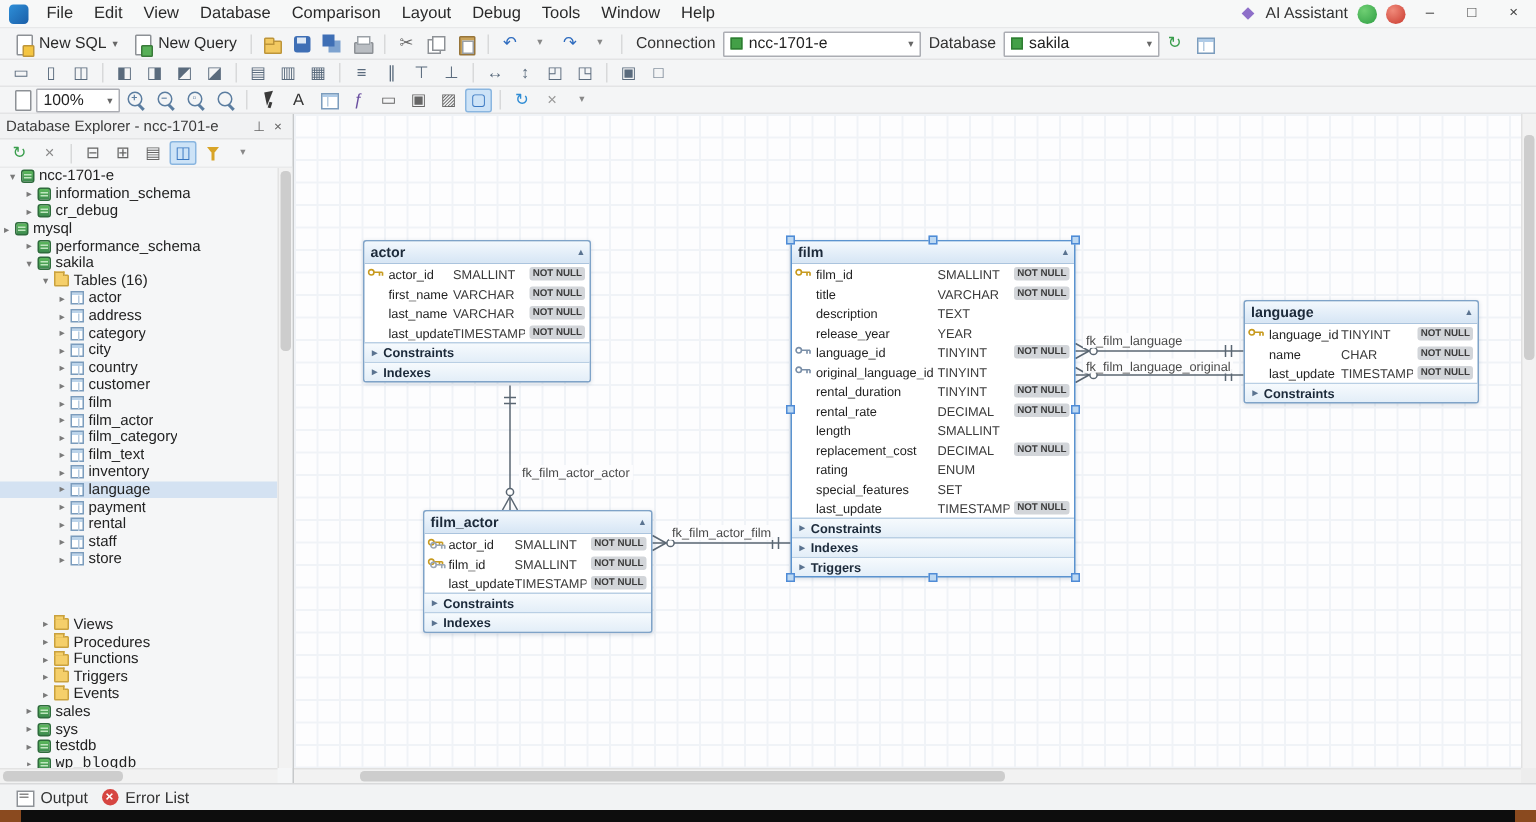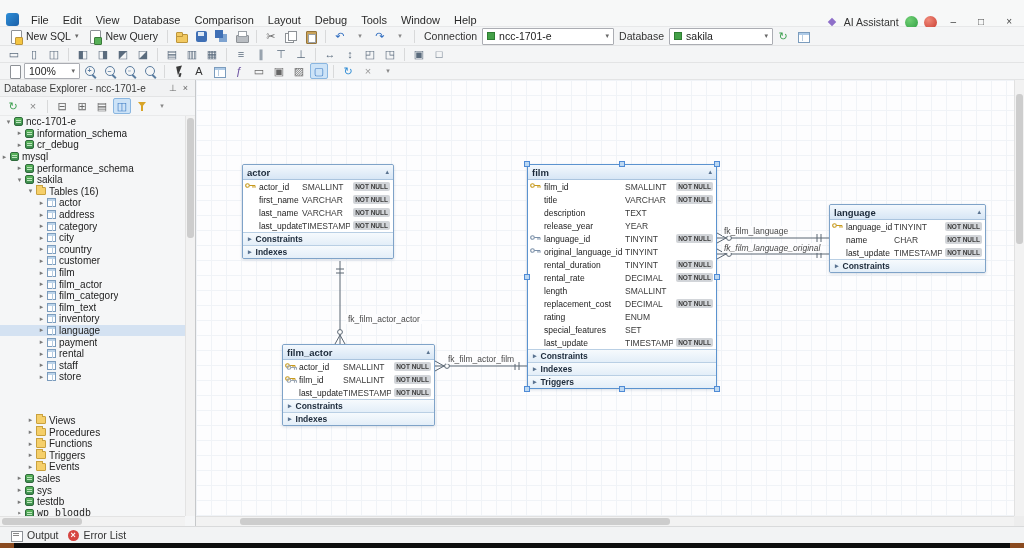--- a/index.html
+++ b/index.html
@@ -1,21 +1,21 @@
 <!DOCTYPE html>
 <html><head>
 <meta charset="utf-8">
 <style>
   *{margin:0;padding:0;box-sizing:border-box;user-select:none}
   html,body{width:1024px;height:548px;overflow:hidden}
   body{font-family:"Liberation Sans",sans-serif;font-size:11px;color:#222;background:#f0f0f0}
   #app{width:1024px;height:548px;display:flex;flex-direction:column;background:#f5f6f7}
 
   
-  #menubar{height:19px;background:#f7f8f8;display:flex;align-items:flex-start;padding:13px 4px;border-bottom:1px solid #e7e8e9}
+  #menubar{height:19px;background:#f7f8f8;display:flex;align-items:center;padding:0 4px;border-bottom:1px solid #e7e8e9}
   .app-logo{width:13px;height:13px;border-radius:3px;background:linear-gradient(135deg,#2e8fd8,#1b5fa8);margin:0 5px 0 2px;flex:none}
   .menu-item{padding:1px 7px;font-size:11px;color:#2a2a2a;border-radius:2px}
   .mb-right{margin-left:auto;display:flex;align-items:center;gap:6px}
   .ic-ai{width:11px;height:11px;position:relative;display:inline-block}
   .ic-ai::before{content:'';position:absolute;left:2px;top:2px;width:6px;height:6px;background:#8e6fc9;transform:rotate(45deg)}
   .ai-label{font-size:10.5px;color:#333}
   .circ{width:13px;height:13px;border-radius:50%;display:inline-block}
   .circ.green{background:radial-gradient(circle at 35% 30%,#6fcf73,#2f9e43)}
   .circ.red{background:radial-gradient(circle at 35% 30%,#f08a7a,#c93a2e)}
   .winbtn{font-size:10px;color:#444;padding:0 8px;line-height:18px}
@@ -617,21 +617,21 @@
                   <circle cx="533.0" cy="174.0" r="2.4" fill="#fff"></circle>
                   <line x1="625.0" y1="170.0" x2="625.0" y2="178.0"></line>
                   <line x1="621.0" y1="170.0" x2="621.0" y2="178.0"></line>
                 </g>
               </g>
             </svg></div>
         <div id="labels-layer">
             <div class="rel-label" style="left: 150px; top: 234px;">fk_film_actor_actor</div>
             <div class="rel-label" style="left: 250px; top: 274px;">fk_film_actor_film</div>
             <div class="rel-label" style="left: 526px; top: 146px;">fk_film_language</div>
-            <div class="rel-label" style="left: 526px; top: 163px; font-style: italic;">fk_film_language_original</div>
+            <div class="rel-label" style="left: 526px; top: 163px;">fk_film_language_original</div>
           </div>
         <div id="tables-layer">
             <div class="dtable" style="left: 46px; top: 84px; width: 152px;">
               <div class="dt-header">
                 <span class="dt-name">actor</span>
                 <span class="dt-collapse">▴</span>
               </div>
               <div class="dt-body">
                 <div class="dt-row">
                   <span class="dt-ic">

